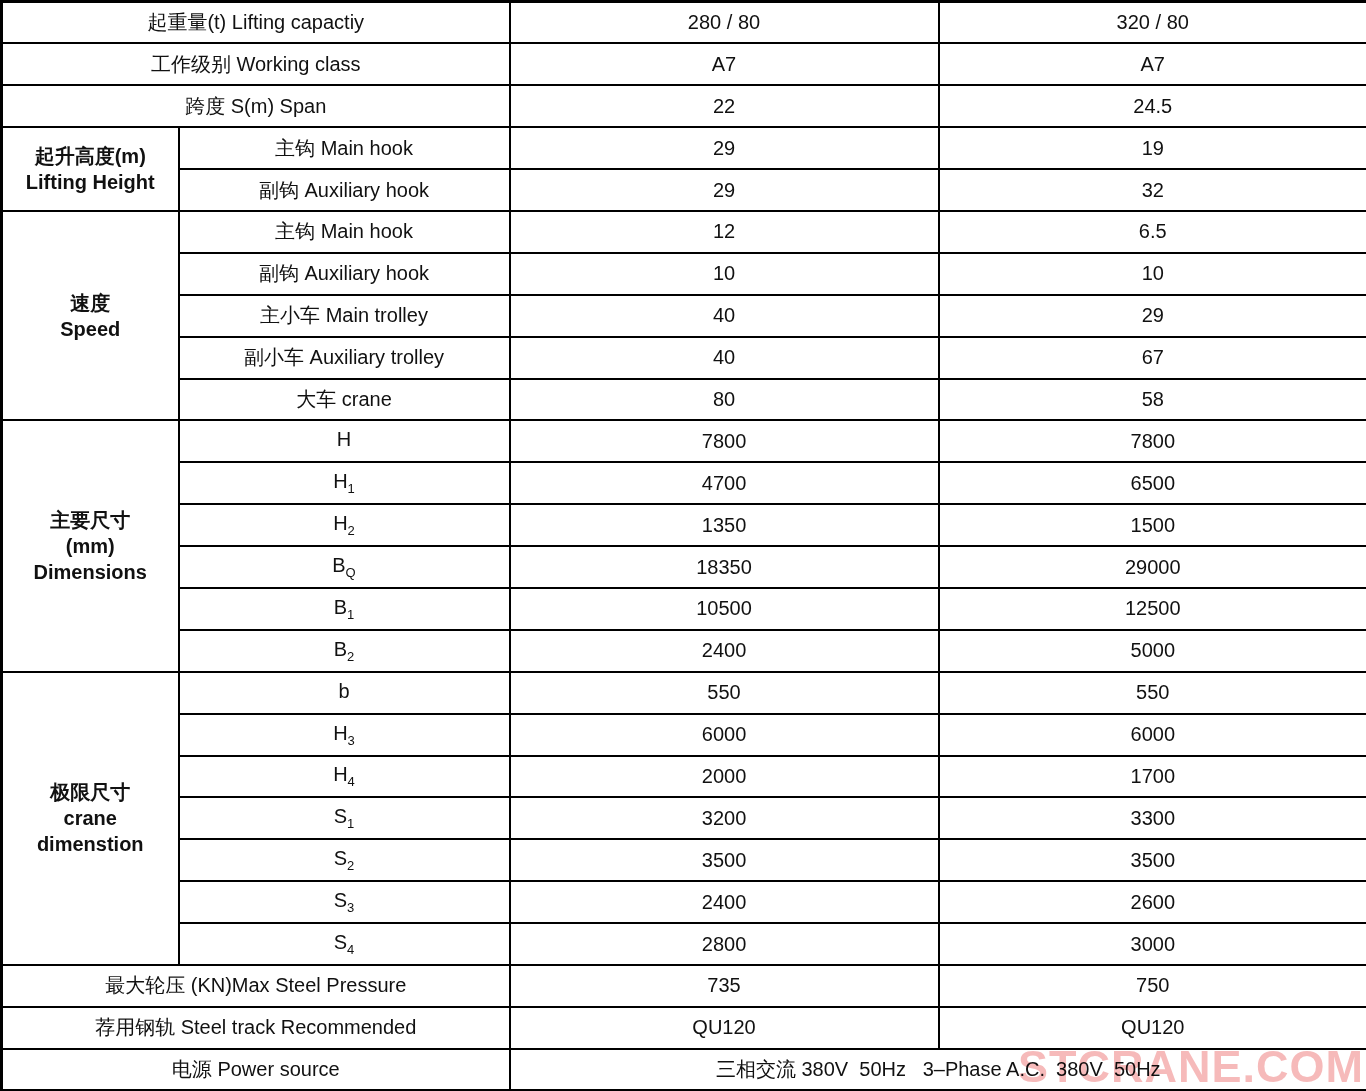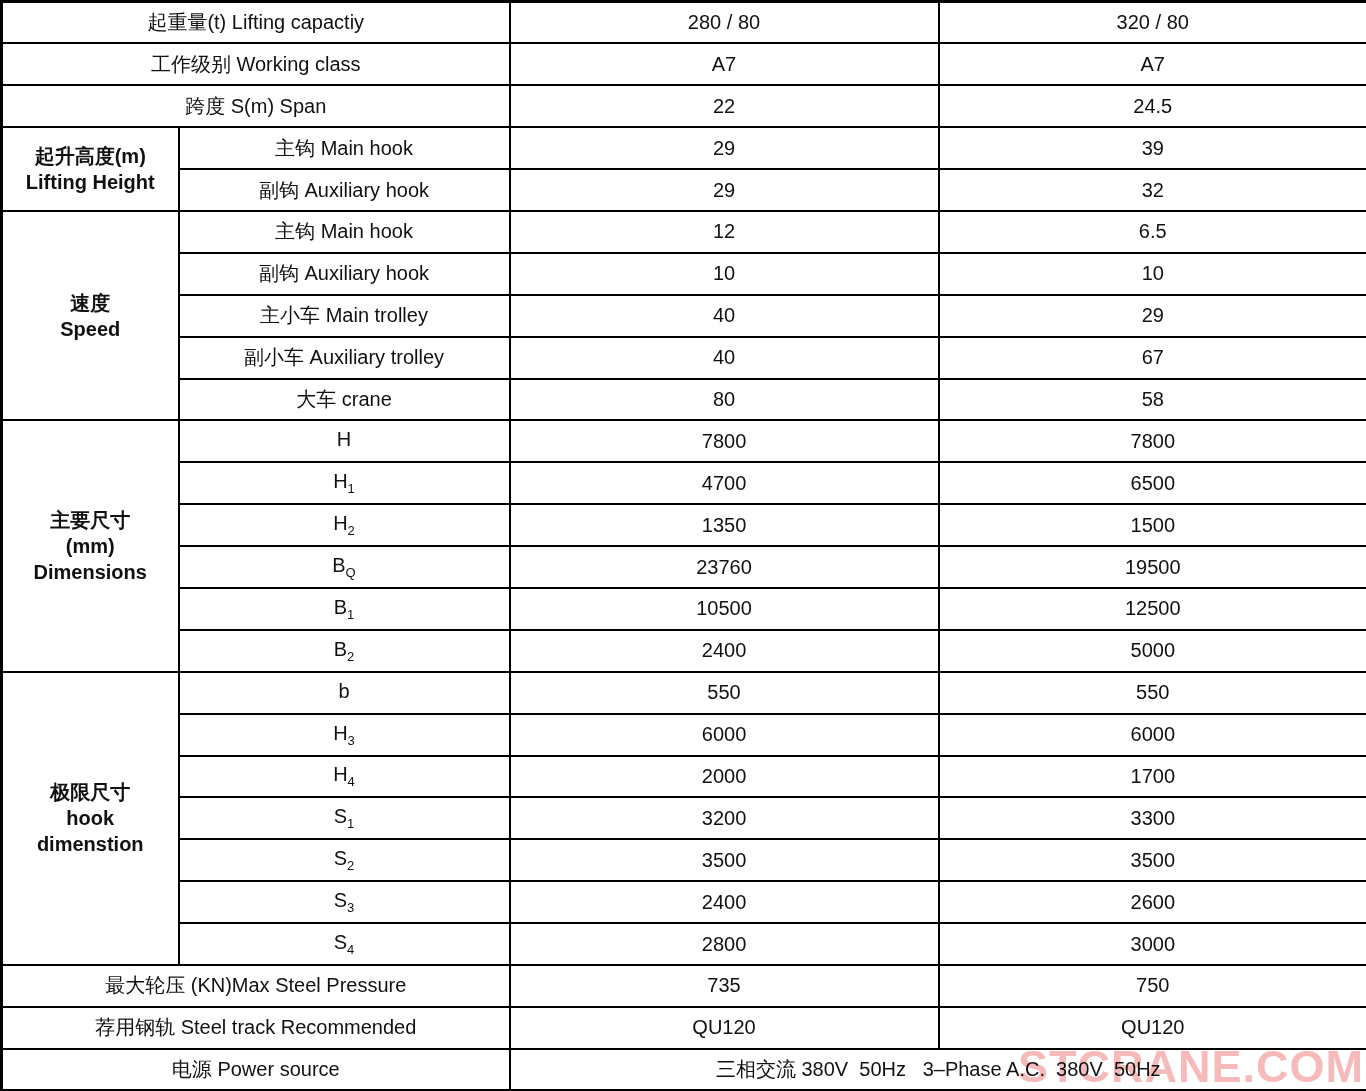--- a/index.html
+++ b/index.html
@@ -87,21 +87,21 @@
     <td>24.5</td>
   </tr>
 
   <tr class="r">
     <td rowspan="2" class="group-label">
       <span>起升高度(m)</span>
       <span>Lifting Height</span>
     </td>
     <td>主钩 Main hook</td>
     <td>29</td>
-    <td>39</td>
+    <td>19</td>
   </tr>
   <tr class="r">
     <td>副钩 Auxiliary hook</td>
     <td>29</td>
     <td>32</td>
   </tr>
 
   <tr class="r">
     <td rowspan="5" class="group-label">
       <span>速度</span>
@@ -147,38 +147,38 @@
     <td>4700</td>
     <td>6500</td>
   </tr>
   <tr class="r">
     <td><span>H</span><span class="sub">2</span></td>
     <td>1350</td>
     <td>1500</td>
   </tr>
   <tr class="r">
     <td><span>B</span><span class="sub">Q</span></td>
-    <td>23760</td>
-    <td>19500</td>
+    <td>18350</td>
+    <td>29000</td>
   </tr>
   <tr class="r">
     <td><span>B</span><span class="sub">1</span></td>
     <td>10500</td>
     <td>12500</td>
   </tr>
   <tr class="r">
     <td><span>B</span><span class="sub">2</span></td>
     <td>2400</td>
     <td>5000</td>
   </tr>
 
   <tr class="r">
     <td rowspan="7" class="group-label">
       <span>极限尺寸</span>
-      <span>hook</span>
+      <span>crane</span>
       <span>dimenstion</span>
     </td>
     <td><span>b</span><span class="sub"></span></td>
     <td>550</td>
     <td>550</td>
   </tr>
   <tr class="r">
     <td><span>H</span><span class="sub">3</span></td>
     <td>6000</td>
     <td>6000</td>

